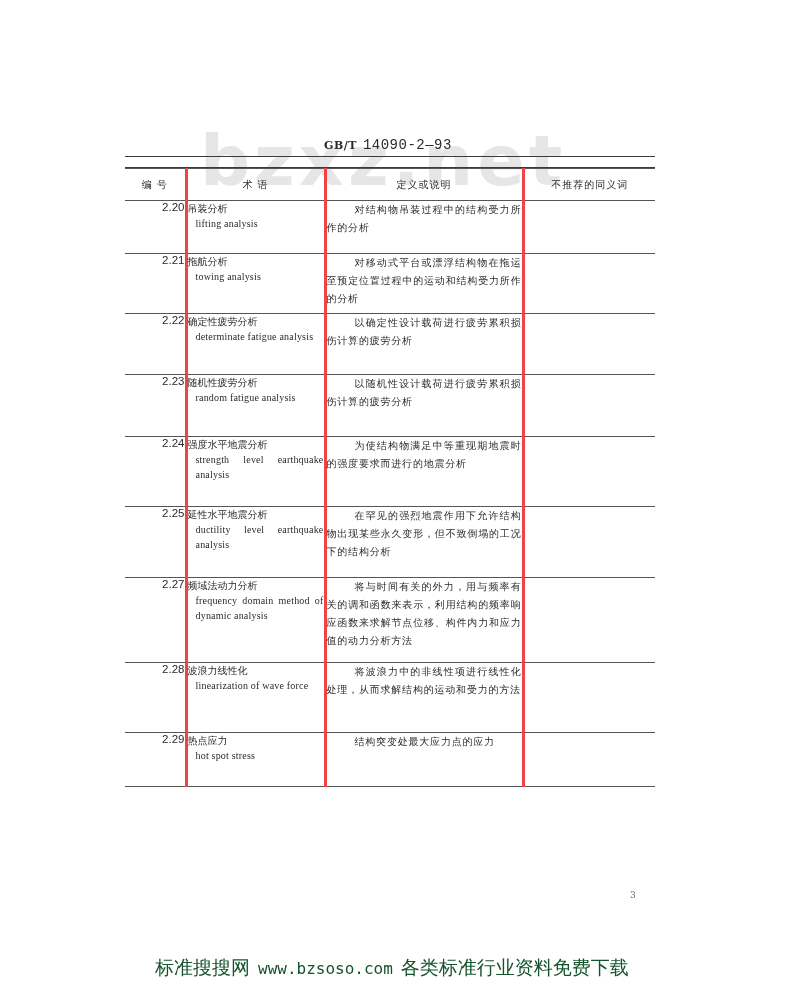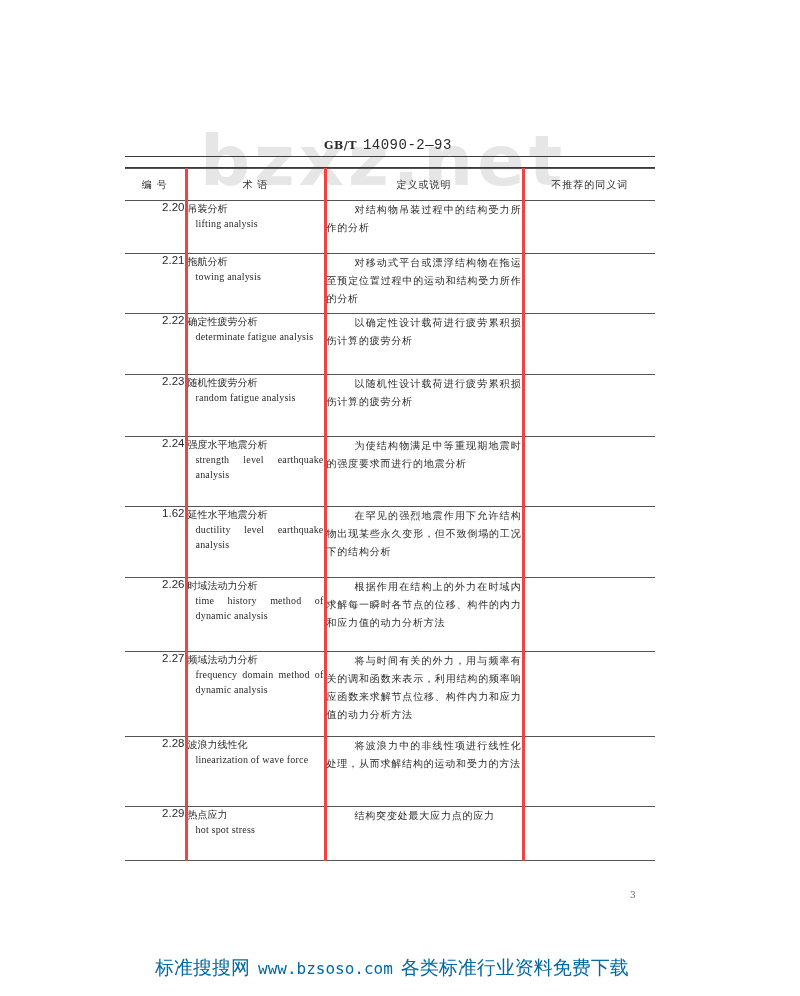--- a/index.html
+++ b/index.html
@@ -49,21 +49,21 @@
   .en { font-family: "Liberation Serif", "DejaVu Serif", serif; font-size: 10px; display: block; text-align: justify; letter-spacing: 0.2px; padding-left: 8px; }
   td.def {
     padding: 6px 4px 4px 5px; line-height: 18px; text-indent: 2.8em;
     font-family: "DejaVu Sans", "Liberation Sans", sans-serif; font-size: 10px;
     letter-spacing: 0.8px; text-align: justify;
   }
   .page-num {
     position: absolute; left: 630px; top: 890px; font-size: 9px; color: #666; z-index: 2;
   }
   .footer {
-    position: absolute; left: 155px; top: 955px; font-size: 19px; color: #0369a1;
+    position: absolute; left: 155px; top: 955px; font-size: 19px; color: #14532d;
     font-family: "DejaVu Sans", "Liberation Sans", sans-serif; white-space: nowrap; z-index: 2;
   }
   .footer .url { font-family: "DejaVu Sans Mono", "Liberation Mono", monospace; font-size: 16px; margin: 0 8px; }
 </style>
 </head>
 <body>
 
 <div class="watermark">bzxz.net</div>
 
 <div class="doc-code">
@@ -128,35 +128,26 @@
       <tr style="height: 70px;">
         <td class="num">2.24</td>
         <td class="term">
           <span class="zh">强度水平地震分析</span>
           <span class="en">strength level earthquake analysis</span>
         </td>
         <td class="def">为使结构物满足中等重现期地震时的强度要求而进行的地震分析</td>
         <td class="syn"></td>
       </tr>
       <tr style="height: 71px;">
-        <td class="num">1.62</td>
+        <td class="num">2.25</td>
         <td class="term">
           <span class="zh">延性水平地震分析</span>
           <span class="en">ductility level earthquake analysis</span>
         </td>
         <td class="def">在罕见的强烈地震作用下允许结构物出现某些永久变形，但不致倒塌的工况下的结构分析</td>
-        <td class="syn"></td>
-      </tr>
-      <tr style="height: 74px;">
-        <td class="num">2.26</td>
-        <td class="term">
-          <span class="zh">时域法动力分析</span>
-          <span class="en">time history method of dynamic analysis</span>
-        </td>
-        <td class="def">根据作用在结构上的外力在时域内求解每一瞬时各节点的位移、构件的内力和应力值的动力分析方法</td>
         <td class="syn"></td>
       </tr>
       <tr style="height: 85px;">
         <td class="num">2.27</td>
         <td class="term">
           <span class="zh">频域法动力分析</span>
           <span class="en">frequency domain method of dynamic analysis</span>
         </td>
         <td class="def">将与时间有关的外力，用与频率有关的调和函数来表示，利用结构的频率响应函数来求解节点位移、构件内力和应力值的动力分析方法</td>
         <td class="syn"></td>

